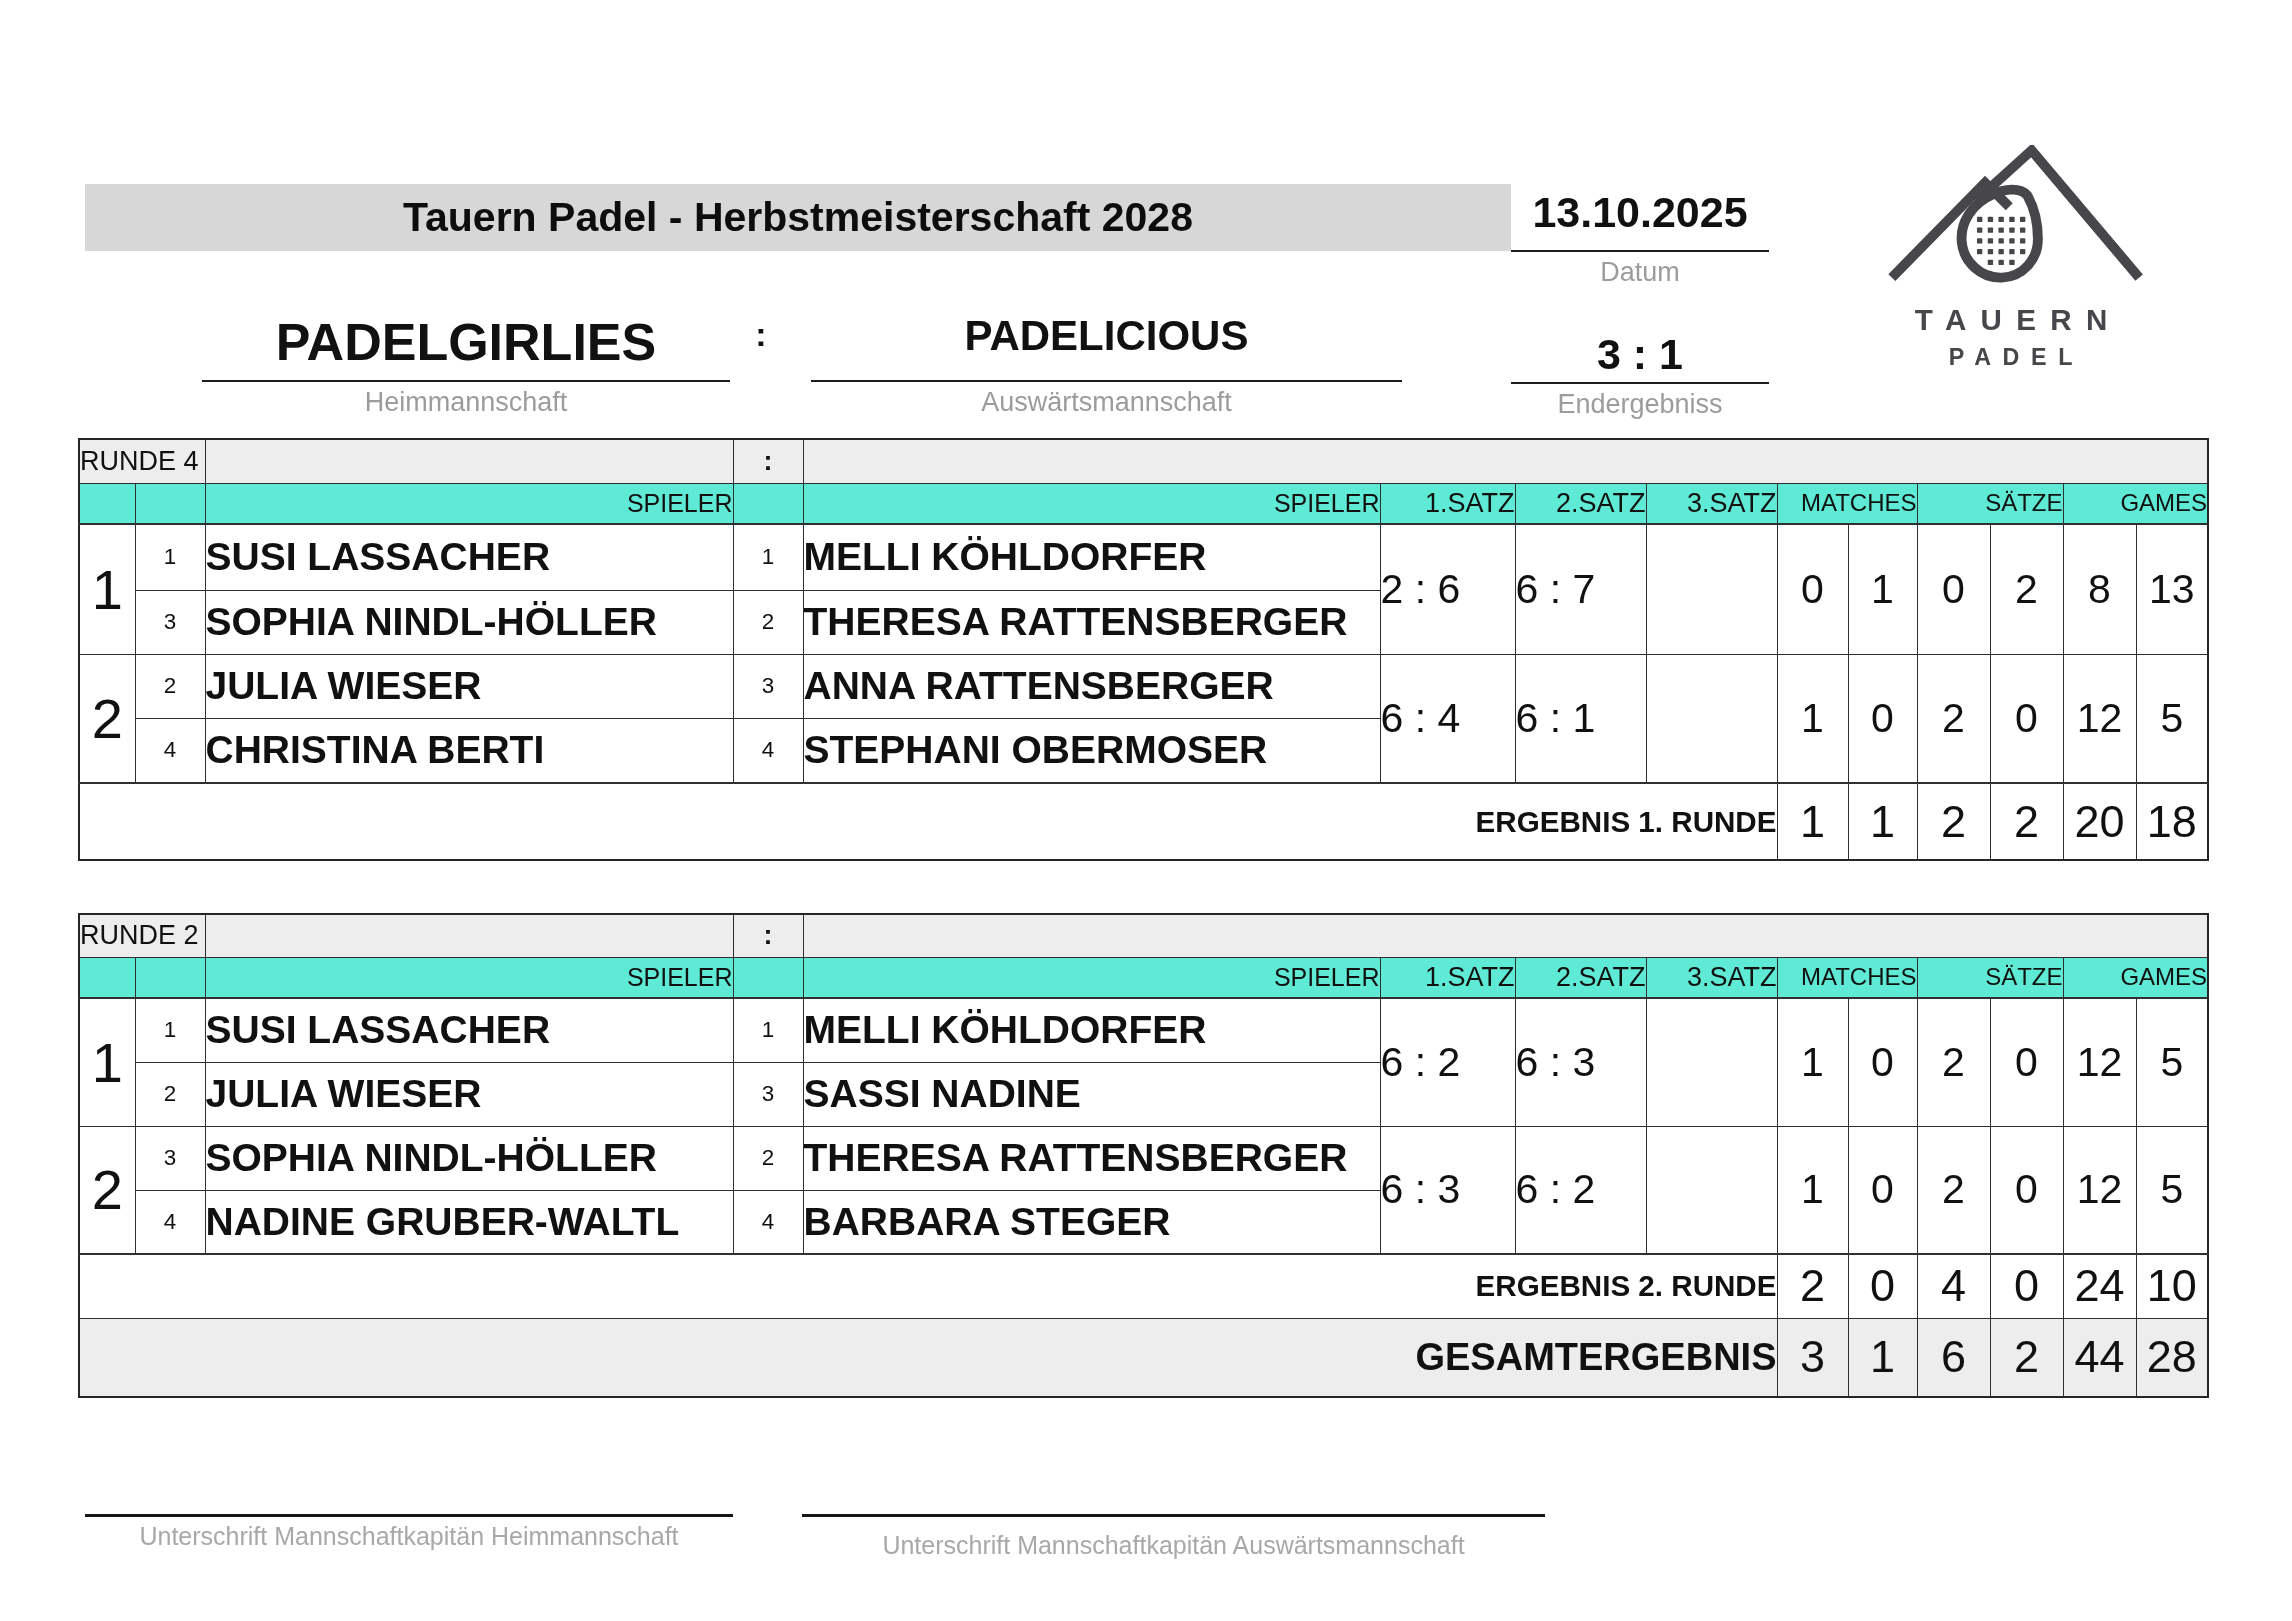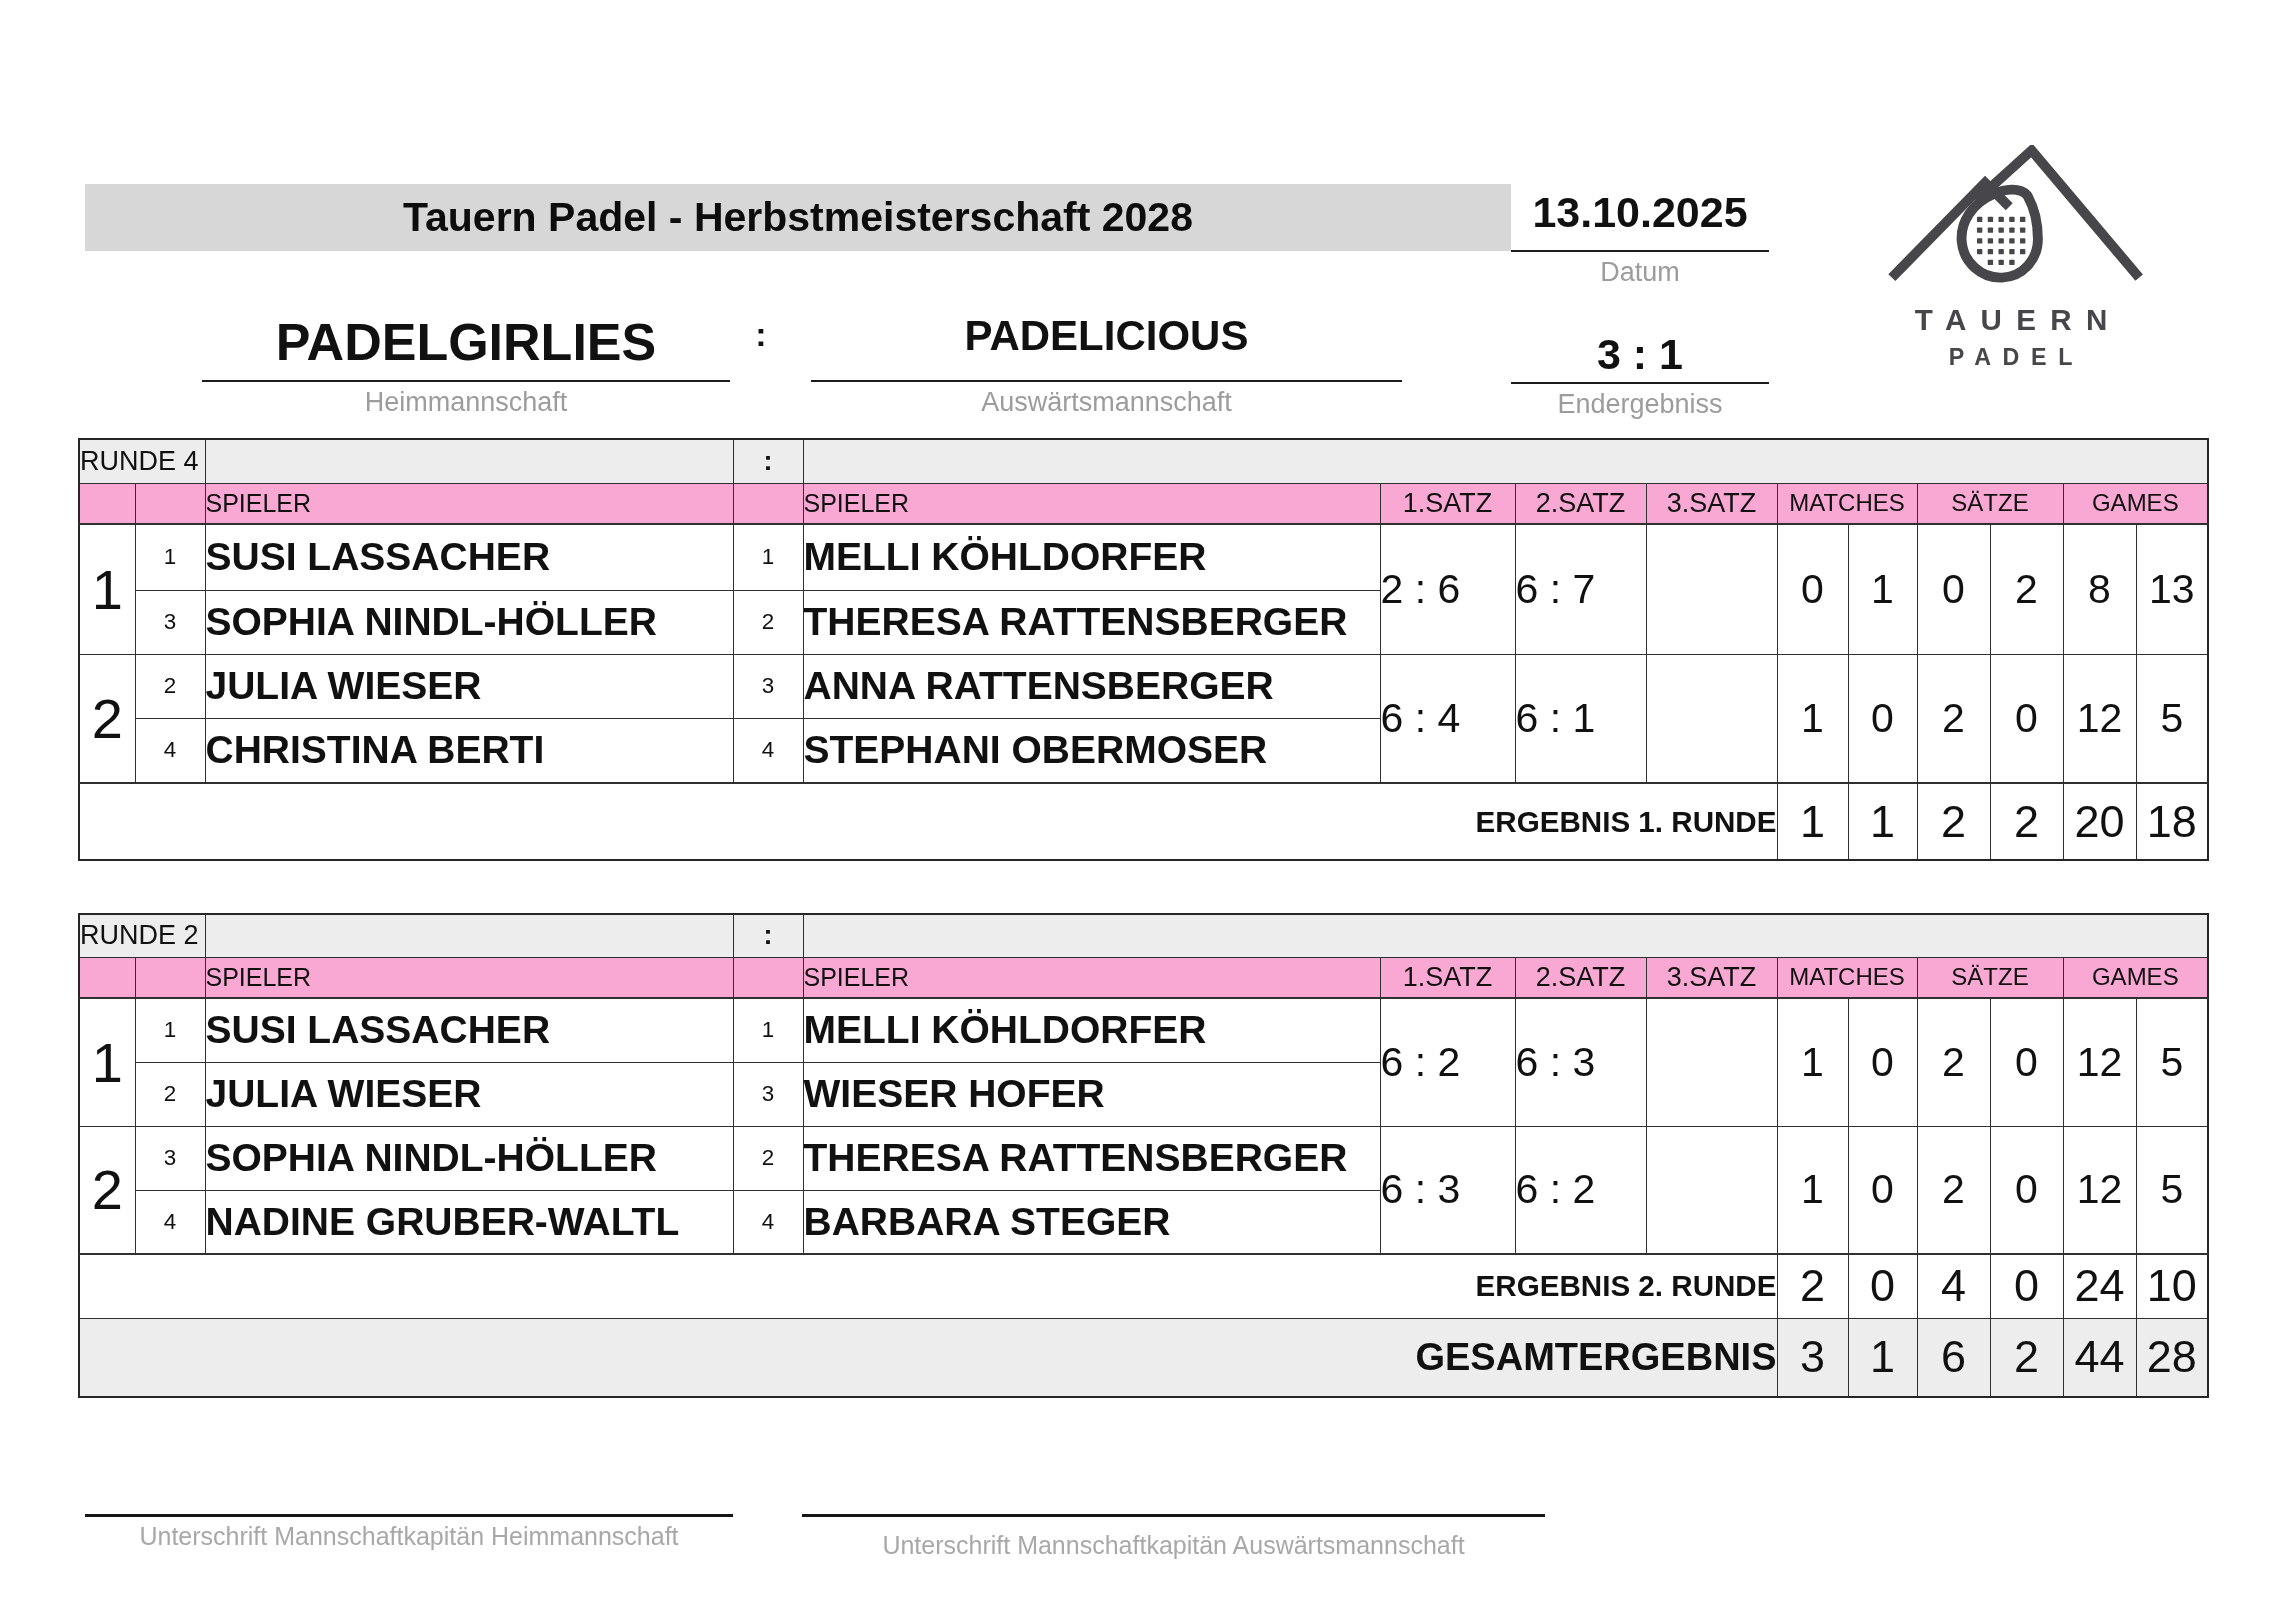--- a/index.html
+++ b/index.html
@@ -23,21 +23,21 @@
   .final-score{left:1511px;top:330px;width:258px;text-align:center;font-size:43px;font-weight:bold;}
   .u-score{left:1511px;top:382px;width:258px;}
   .score-label{left:1511px;top:389px;width:258px;}
   .logo-box{left:1881px;top:145px;width:269px;height:224px;}
   
   table.score{border-collapse:collapse;table-layout:fixed;width:2128px;background:#fff;border:2.7px solid #262626;}
   table.score td{border:1.8px solid #303030;overflow:hidden;white-space:nowrap;vertical-align:middle;padding:0;}
   .t1{left:78px;top:438px;}
   .t2{left:78px;top:913px;padding-left:26px;}
   tr.runde-row td{background:#ededed;}
-  tr.head-row td{background:#f9a8d4;border-bottom-width:2.7px;}
+  tr.head-row td{background:#5eead4;border-bottom-width:2.7px;text-align:right;}
   td.sep{border-top-width:2.7px;}
   tr.ergebnis-row td{border-top-width:2.7px;}
   tr.gesamt-row td{background:#ededed;}
   .c-runde{font-size:27px;padding-left:9px;}
   .c-colon{font-size:27px;font-weight:bold;text-align:center;}
   .c-spieler{font-size:25px;padding-left:7.2px;}
   .c-satzh{font-size:27px;text-align:center;}
   .c-grp{font-size:24px;text-align:center;}
   .c-matchno{font-size:56px;text-align:center;}
   .c-pos{font-size:22.4px;text-align:center;}
@@ -258,21 +258,21 @@
     <td rowspan="2" class="c-num">0</td>
     <td rowspan="2" class="c-num">2</td>
     <td rowspan="2" class="c-num">0</td>
     <td rowspan="2" class="c-num">12</td>
     <td rowspan="2" class="c-num">5</td>
   </tr>
   <tr style="height:64px">
     <td class="c-pos">2</td>
     <td class="c-name">JULIA WIESER</td>
     <td class="c-pos">3</td>
-    <td class="c-name">WIESER HOFER</td>
+    <td class="c-name">SASSI NADINE</td>
   </tr>
   <tr style="height:64px">
     <td rowspan="2" class="c-matchno sep">2</td>
     <td class="c-pos sep">3</td>
     <td class="c-name sep">SOPHIA NINDL-HÖLLER</td>
     <td class="c-pos sep">2</td>
     <td class="c-name sep">THERESA RATTENSBERGER</td>
     <td rowspan="2" class="c-set sep">6 : 3</td>
     <td rowspan="2" class="c-set sep">6 : 2</td>
     <td rowspan="2" class="c-set sep"></td>

